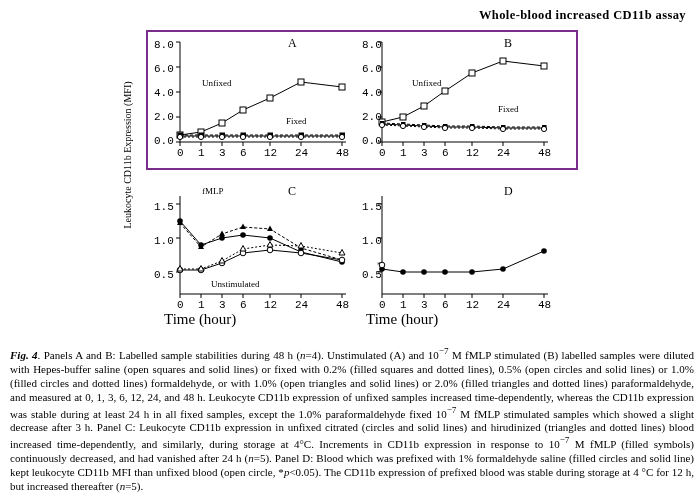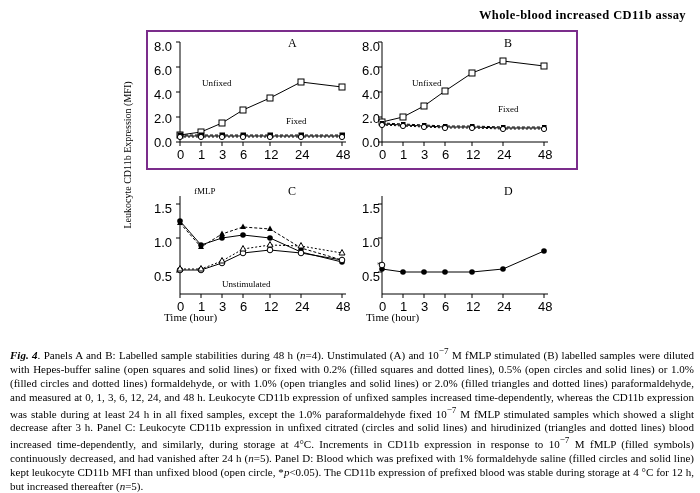--- a/index.html
+++ b/index.html
@@ -50,27 +50,27 @@
     border: 2px solid #7b2d8b;
   }
   .panel-letter {
     position: absolute;
     font-size: 12px;
     font-weight: normal;
     font-family: "Liberation Serif", serif;
   }
   .tick-label {
     position: absolute;
-    font-size: 13px;
-    font-family: Liberation Sans, sans-serif;
+    font-size: 11px;
+    font-family: Liberation Mono, monospace;
     white-space: nowrap;
   }
   .axis-title {
     position: absolute;
-    font-size: 11px;
+    font-size: 15px;
     font-family: "Liberation Serif", serif;
     white-space: nowrap;
   }
   .annot {
     position: absolute;
     font-size: 9px;
     font-family: "Liberation Serif", serif;
     white-space: nowrap;
   }
   .caption {
@@ -231,22 +231,22 @@
     <div class="tick-label" style="left:38px;top:117px;">1</div>
     <div class="tick-label" style="left:59px;top:117px;">3</div>
     <div class="tick-label" style="left:80px;top:117px;">6</div>
     <div class="tick-label" style="left:104px;top:117px;">12</div>
     <div class="tick-label" style="left:135px;top:117px;">24</div>
     <div class="tick-label" style="left:176px;top:117px;">48</div>
   </div>
 
   <div style="position:absolute;left:28px;top:152px;width:216px;height:160px;">
     <div class="panel-letter" style="left:142px;top:2px;">C</div>
-    <div class="annot" style="left:48px;top:4px;text-align:center;">fMLP</div>
-    <div class="annot" style="left:76px;top:97px;">Unstimulated</div>
+    <div class="annot" style="left:56px;top:4px;text-align:center;">fMLP</div>
+    <div class="annot" style="left:65px;top:97px;">Unstimulated</div>
     <svg width="216" height="160" style="position:absolute;left:0;top:0;">
       <line x1="34" y1="14" x2="34" y2="112" stroke="#000" stroke-width="1"></line>
       <line x1="34" y1="112" x2="200" y2="112" stroke="#000" stroke-width="1"></line>
       <line x1="30" y1="22" x2="34" y2="22" stroke="#000"></line>
       <line x1="30" y1="56" x2="34" y2="56" stroke="#000"></line>
       <line x1="30" y1="90" x2="34" y2="90" stroke="#000"></line>
       <line x1="34" y1="112" x2="34" y2="116" stroke="#000"></line>
       <line x1="55" y1="112" x2="55" y2="116" stroke="#000"></line>
       <line x1="76" y1="112" x2="76" y2="116" stroke="#000"></line>
       <line x1="97" y1="112" x2="97" y2="116" stroke="#000"></line>

